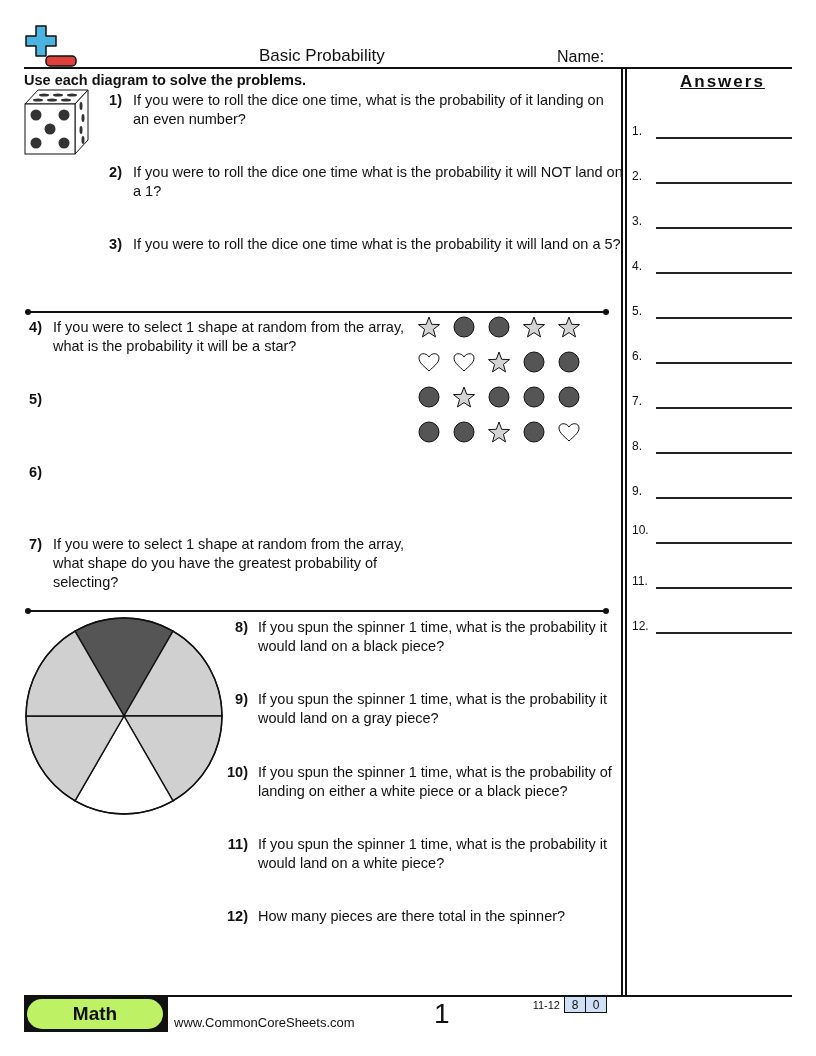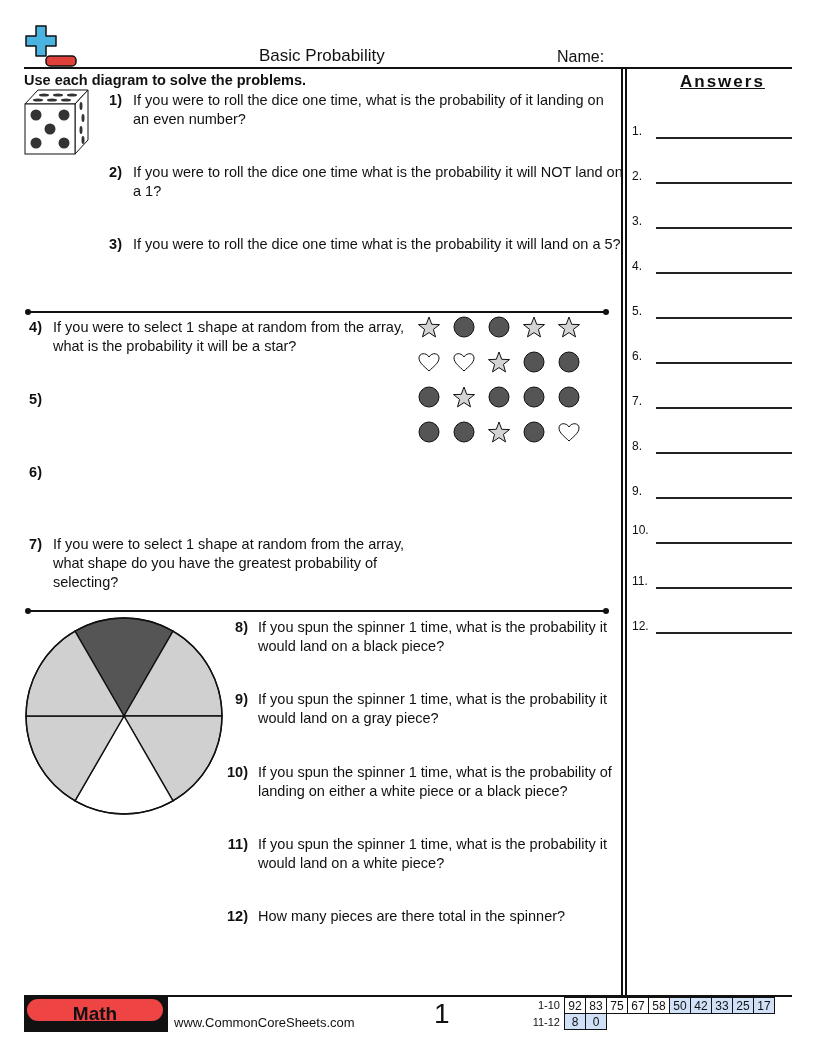--- a/index.html
+++ b/index.html
@@ -14,21 +14,21 @@
   .answers-head { left: 680px; top: 72px; font-size: 17px; font-weight: bold; letter-spacing: 2px; text-decoration: underline; }
   .q { font-size: 14.5px; line-height: 19px; }
   .q .num { position: absolute; font-weight: bold; text-align: right; width: 30px; }
   .q .txt { position: absolute; }
   .sep { height: 2px; background: #111; }
   .dot { width: 6px; height: 6px; border-radius: 50%; background: #111; }
   .ans-num { font-size: 12px; left: 632px; }
   .ans-line { left: 656px; width: 136px; height: 1.5px; background: #222; }
   .footer-rule { left: 24px; top: 995px; width: 768px; height: 2px; background: #111; }
   .math-box { left: 24px; top: 997px; width: 144px; height: 35px; background: #111; }
-  .math-pill { left: 27px; top: 999px; width: 136px; height: 22px; background: #ef4444; border-radius: 16px;
+  .math-pill { left: 27px; top: 999px; width: 136px; height: 30px; background: #bef264; border-radius: 16px;
                font-weight: bold; font-size: 19px; text-align: center; line-height: 30px; }
   .site { left: 174px; top: 1015px; font-size: 13px; }
   .page-num { left: 434px; top: 998px; font-size: 28px; }
   .key-label { font-size: 11px; text-align: right; width: 40px; }
   .key-cell { font-size: 12px; width: 22px; height: 17px; line-height: 17px; text-align: center;
               border: 1px solid #111; box-sizing: border-box; margin-left: -1px; }
   .key-cell.hl { background: #cfe0f7; }
   .key-row { display: flex; }
 </style>
 </head>
@@ -188,34 +188,19 @@
   </div>
 
 <div class="abs footer-rule"></div>
 <div class="abs math-box"></div>
 <div class="abs math-pill">Math</div>
 <div class="abs site">www.CommonCoreSheets.com</div>
 <div class="abs page-num">1</div>
 
 <div class="abs" style="left:520px;top:997px">
   <div class="key-row">
-    <div class="key-label" style="line-height:17px;padding-right:4px">1-10</div>
-    <div id="key-row-0" class="key-row" style="margin-left:1px">
-        <div class="key-cell">92</div>
-        <div class="key-cell">83</div>
-        <div class="key-cell">75</div>
-        <div class="key-cell">67</div>
-        <div class="key-cell">58</div>
-        <div class="key-cell hl">50</div>
-        <div class="key-cell hl">42</div>
-        <div class="key-cell hl">33</div>
-        <div class="key-cell hl">25</div>
-        <div class="key-cell hl">17</div>
-      </div>
-  </div>
-  <div class="key-row">
     <div class="key-label" style="line-height:17px;padding-right:4px">11-12</div>
     <div id="key-row-1" class="key-row" style="margin-left:1px">
         <div class="key-cell hl" style="margin-top: -1px;">8</div>
         <div class="key-cell hl" style="margin-top: -1px;">0</div>
       </div>
   </div>
 </div>
 
 </body></html>

